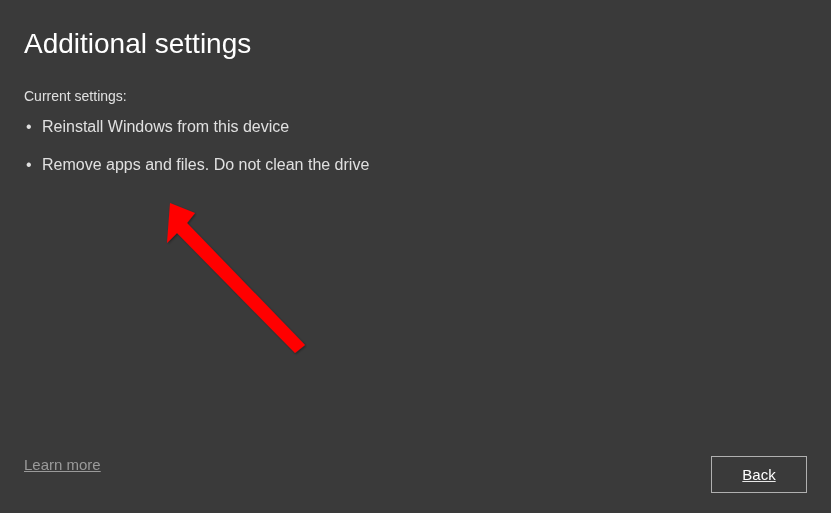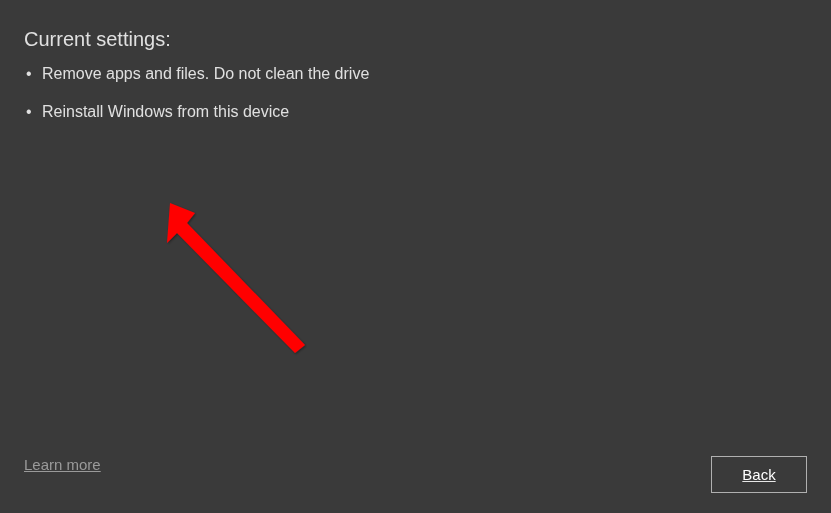--- a/index.html
+++ b/index.html
@@ -19,21 +19,21 @@
     .content {
       padding: 28px 24px 0 24px;
     }
     .page-title {
       font-size: 28px;
       font-weight: 400;
       color: #ffffff;
       margin-bottom: 28px;
     }
     .section-label {
-      font-size: 20px;
+      font-size: 14px;
       color: #e0e0e0;
       margin-bottom: 10px;
     }
     .bullet-list {
       list-style: none;
       margin-bottom: 18px;
     }
     .bullet-list li {
       font-size: 16px;
       color: #e0e0e0;
@@ -91,26 +91,27 @@
       position: absolute;
       left: 155px;
       top: 195px;
       pointer-events: none;
     }
   </style>
 </head>
 <body>
 
 <div class="content">
+  <h1 class="page-title">Additional settings</h1>
 
   <div class="section-label">Current settings:</div>
 
   <ul class="bullet-list">
+    <li>Reinstall Windows from this device</li>
     <li>Remove apps and files. Do not clean the drive</li>
-    <li>Reinstall Windows from this device</li>
   </ul>
 
 </div>
 
 <div class="arrow-annotation">
   <svg width="160" height="170" viewBox="0 0 160 170">
     <defs>
       <filter id="shadow" x="-20%" y="-20%" width="140%" height="140%">
         <feDropShadow dx="1" dy="1" stdDeviation="1" flood-color="#000" flood-opacity="0.4"></feDropShadow>
       </filter>

